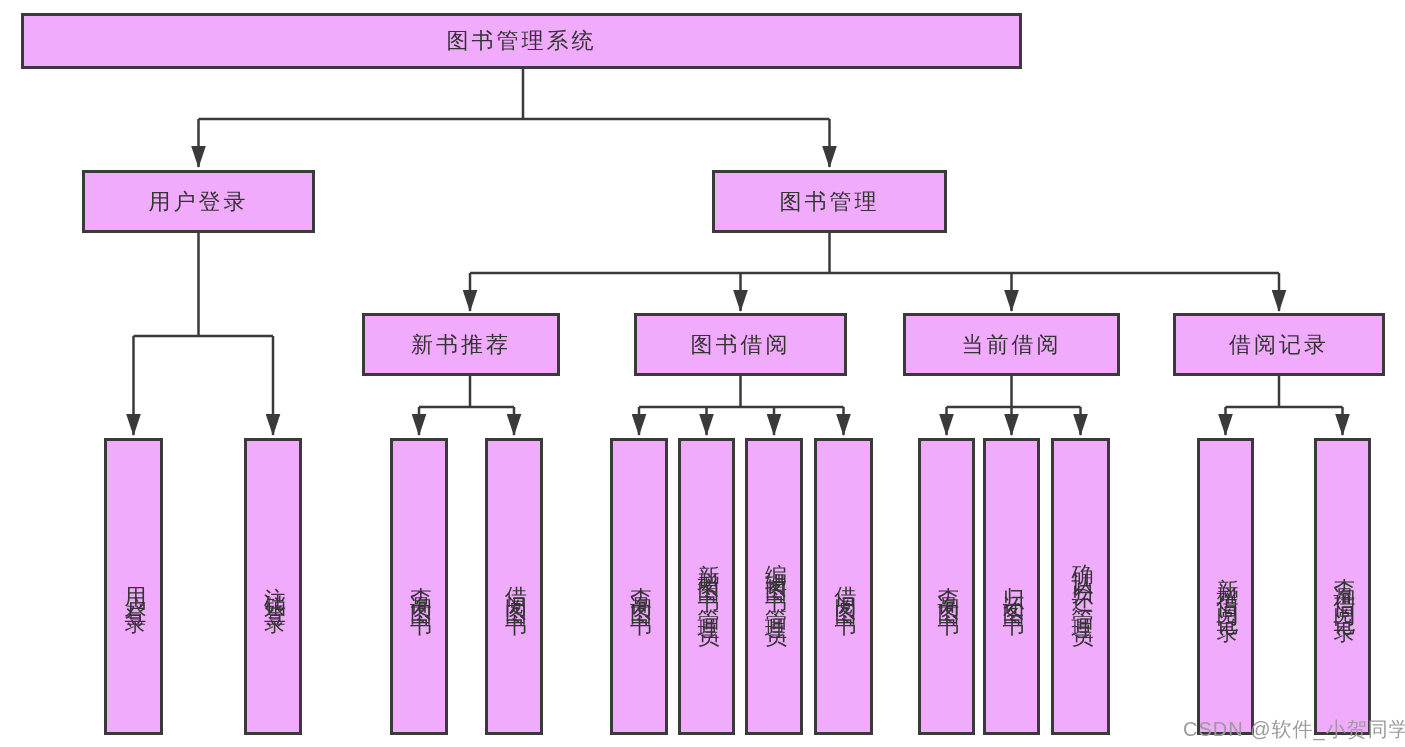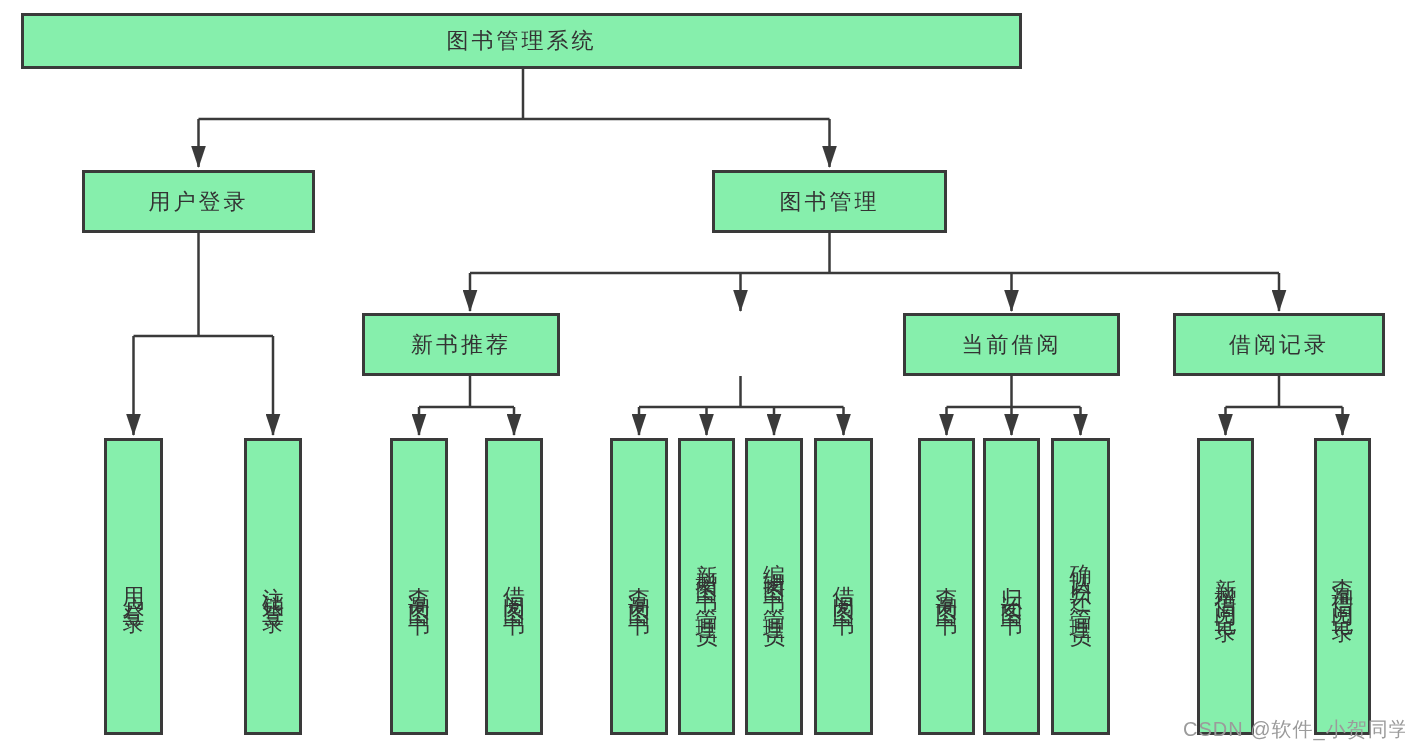--- a/index.html
+++ b/index.html
@@ -15,27 +15,28 @@
     overflow: hidden;
   }
   .wires {
     position: absolute;
     left: 0; top: 0;
     width: 1405px; height: 747px;
   }
   .box {
     position: absolute;
     box-sizing: border-box;
-    background: #86efac;
+    background: #f0abfc;
     border: 3px solid #3a3a3a;
     display: flex;
     align-items: center;
     justify-content: center;
     color: #333333;
     font-size: 22px;
+    font-family: Liberation Mono, monospace;
   }
   .box.h { letter-spacing: 3px; }
   .box.v {
     writing-mode: vertical-rl;
     letter-spacing: 9px;
     font-size: 22px;
   }
   .box.v span { display: block; }
   .watermark {
     position: absolute;
@@ -110,20 +111,23 @@
   <div class="box h" style="left:82px; top:170px; width:233px; height:63px;">
     <span>用户登录</span>
   </div>
   <div class="box h" style="left:712px; top:170px; width:235px; height:63px;">
     <span>图书管理</span>
   </div>
 
   <div class="box h" style="left:362px; top:313px; width:198px; height:63px;">
     <span>新书推荐</span>
   </div>
+  <div class="box h" style="left:634px; top:313px; width:213px; height:63px;">
+    <span>图书借阅</span>
+  </div>
   <div class="box h" style="left:903px; top:313px; width:217px; height:63px;">
     <span>当前借阅</span>
   </div>
   <div class="box h" style="left:1173px; top:313px; width:212px; height:63px;">
     <span>借阅记录</span>
   </div>
 
   <div class="box v" style="left:104px; top:438px; width:59px; height:297px;">
     <span>用户登录</span>
   </div>

